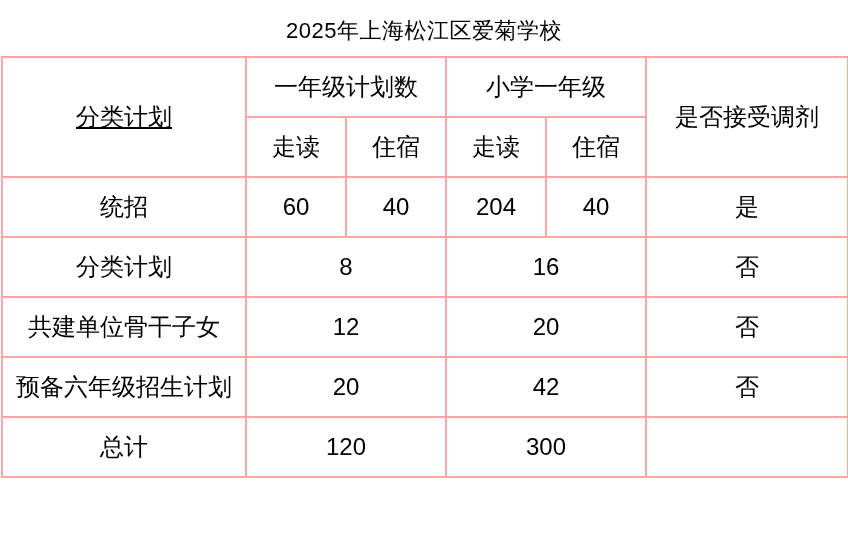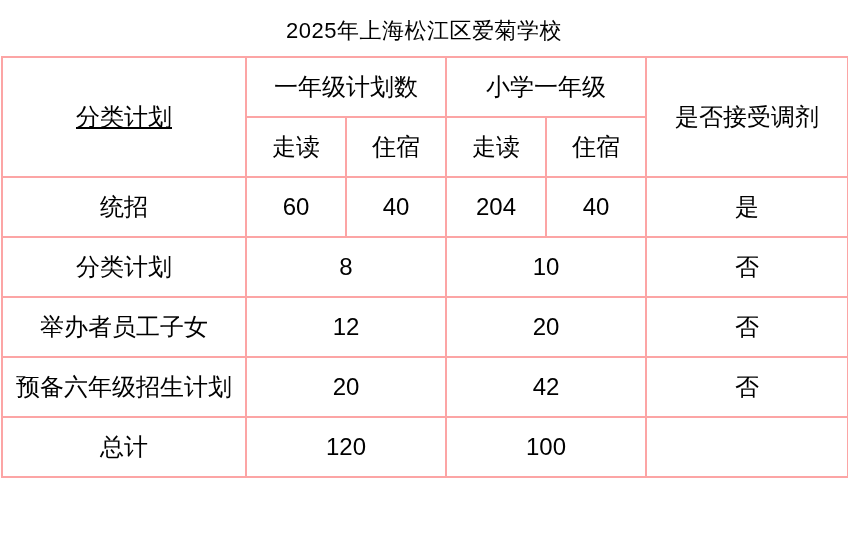--- a/index.html
+++ b/index.html
@@ -100,40 +100,40 @@
         <td class="num">60</td>
         <td class="num">40</td>
         <td class="num">204</td>
         <td class="num">40</td>
         <td>是</td>
       </tr>
 
       <tr class="row-body">
         <td>分类计划</td>
         <td class="num" colspan="2">8</td>
-        <td class="num" colspan="2">10</td>
+        <td class="num" colspan="2">16</td>
         <td>否</td>
       </tr>
 
       <tr class="row-body">
-        <td>举办者员工子女</td>
+        <td>共建单位骨干子女</td>
         <td class="num" colspan="2">12</td>
         <td class="num" colspan="2">20</td>
         <td>否</td>
       </tr>
 
       <tr class="row-body">
         <td>预备六年级招生计划</td>
         <td class="num" colspan="2">20</td>
         <td class="num" colspan="2">42</td>
         <td>否</td>
       </tr>
 
       <tr class="total-row">
         <td>总计</td>
         <td class="total-num" colspan="2">120</td>
-        <td class="total-num" colspan="2">100</td>
+        <td class="total-num" colspan="2">300</td>
         <td></td>
       </tr>
     </tbody>
   </table>
 
 </div>
 
 </body></html>

